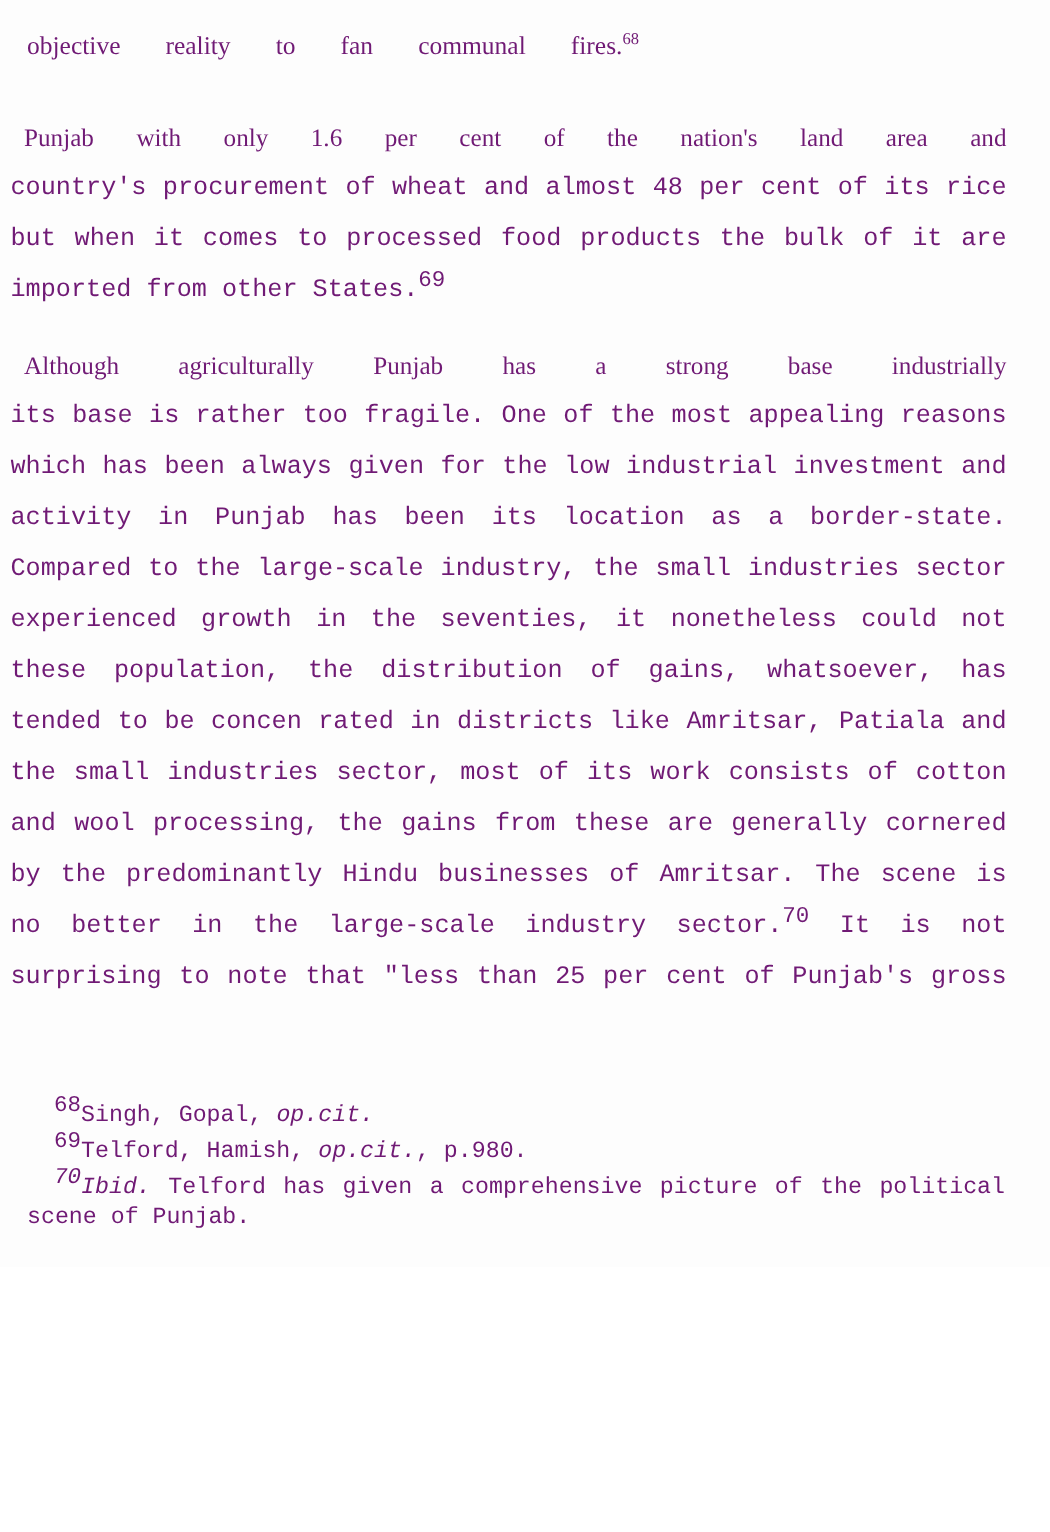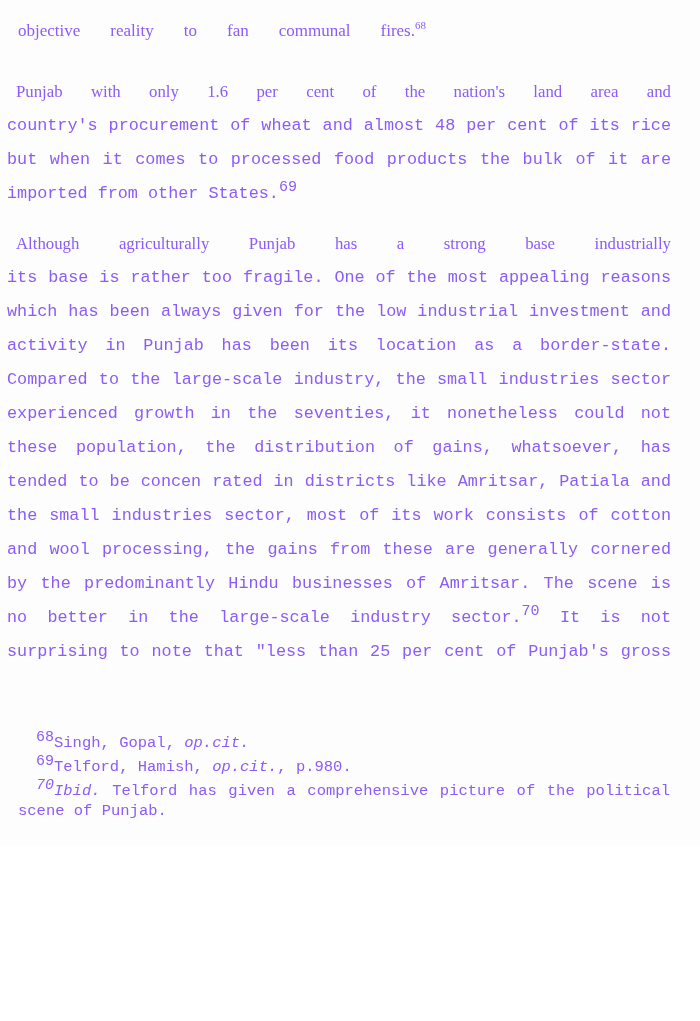--- a/index.html
+++ b/index.html
@@ -1,21 +1,21 @@
 <!DOCTYPE html>
 <html><head>
 <meta charset="utf-8">
 <style>
   html, body { margin: 0; padding: 0; background: #ffffff; }
   .page {
     position: relative;
     width: 700px;
     height: 845px;
     background: #fdfdfd;
-    color: #8b5cf6;
+    color: #701a75;
     overflow: hidden;
     font-family: "Liberation Mono", "DejaVu Sans Mono", monospace;
   }
   
   .header-line {
     margin: 20px 0 0 18px;
     width: 408px;
     display: flex;
     justify-content: space-between;
     font-family: "Liberation Serif", "DejaVu Serif", serif;

